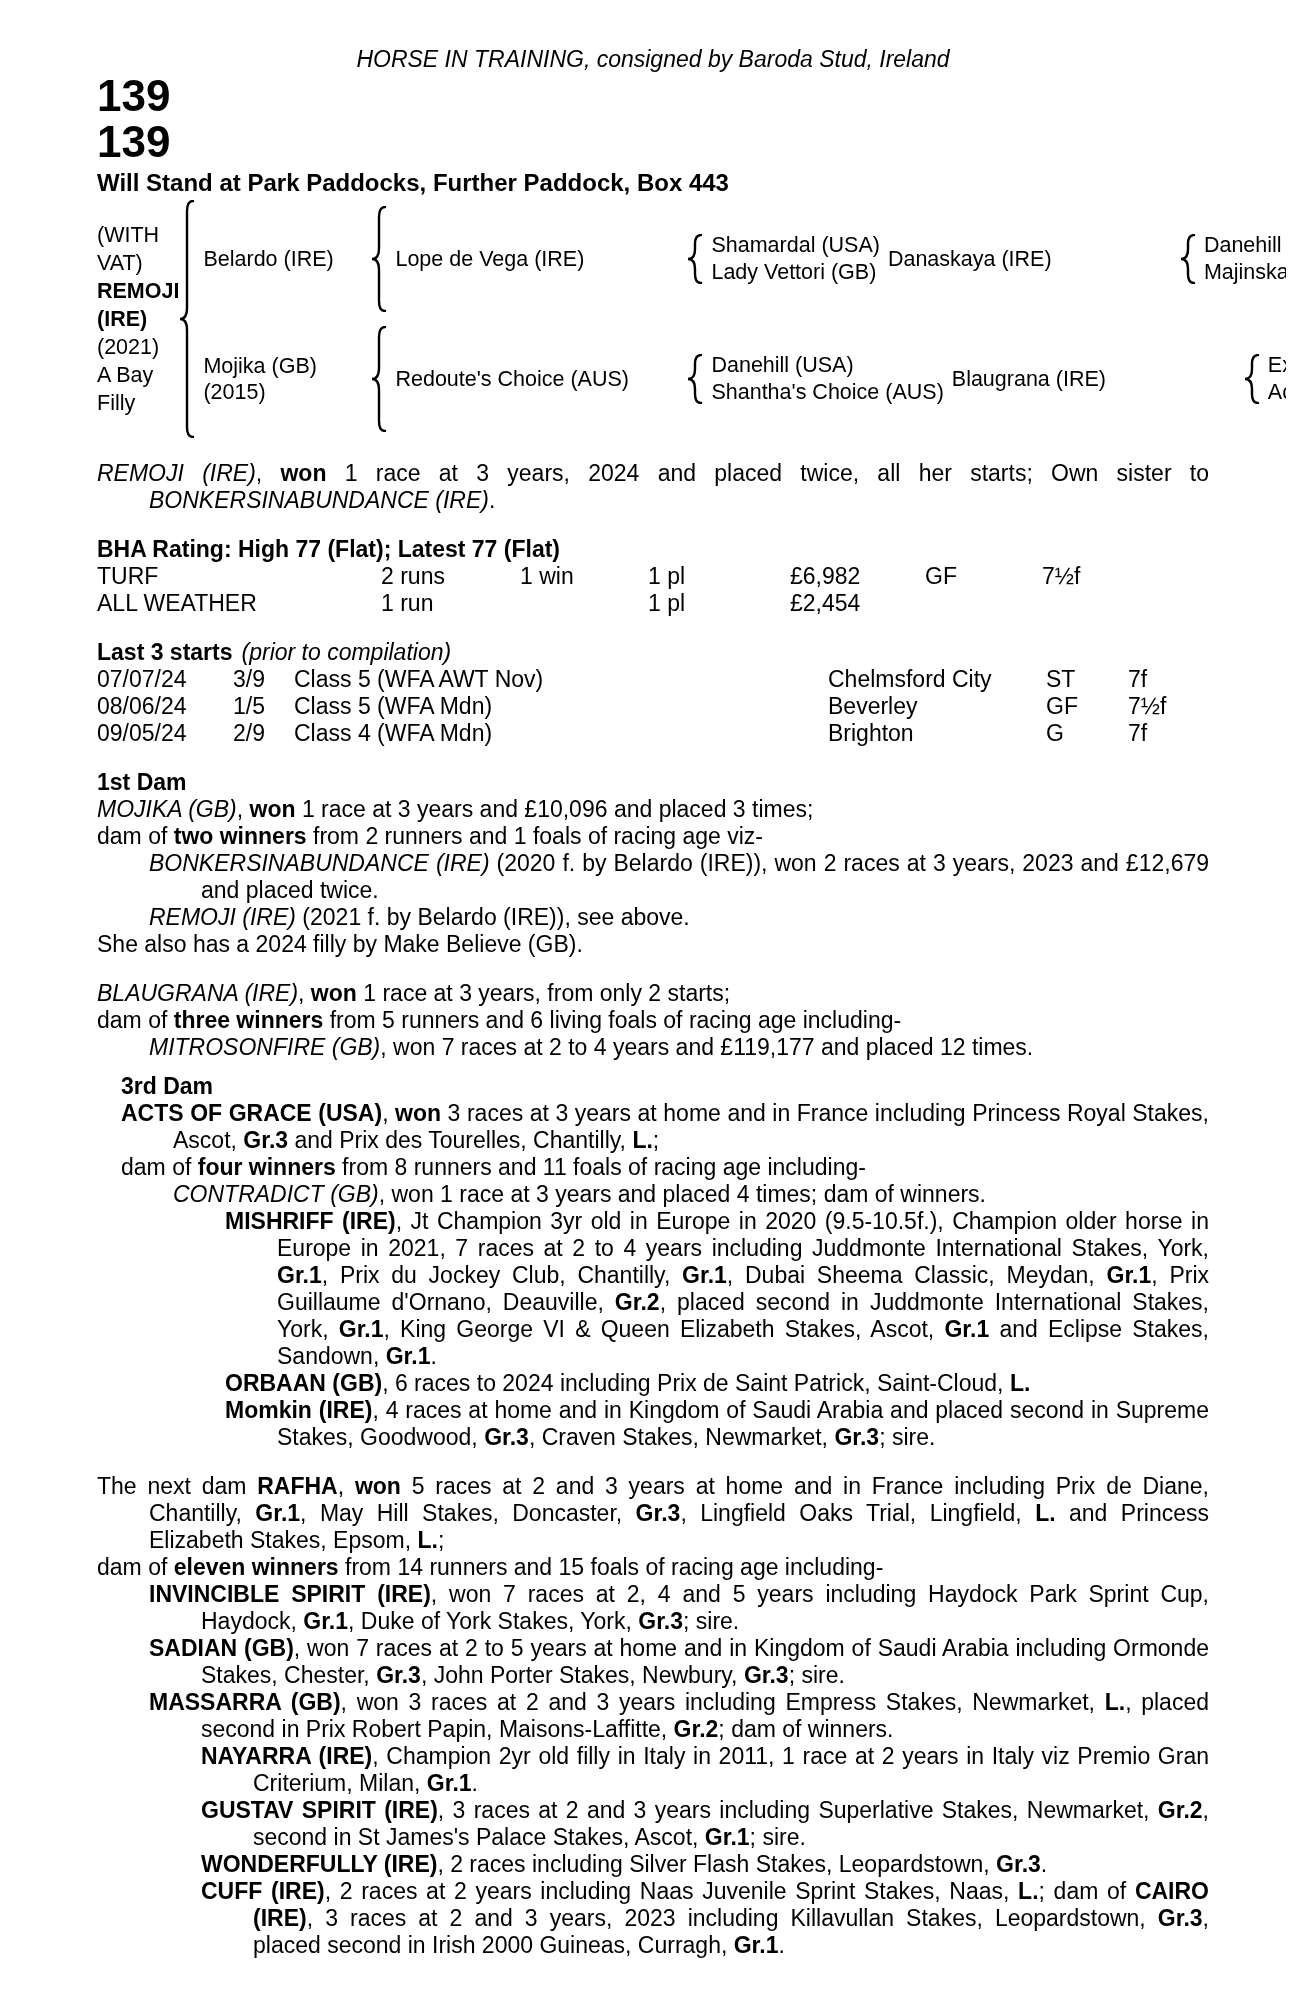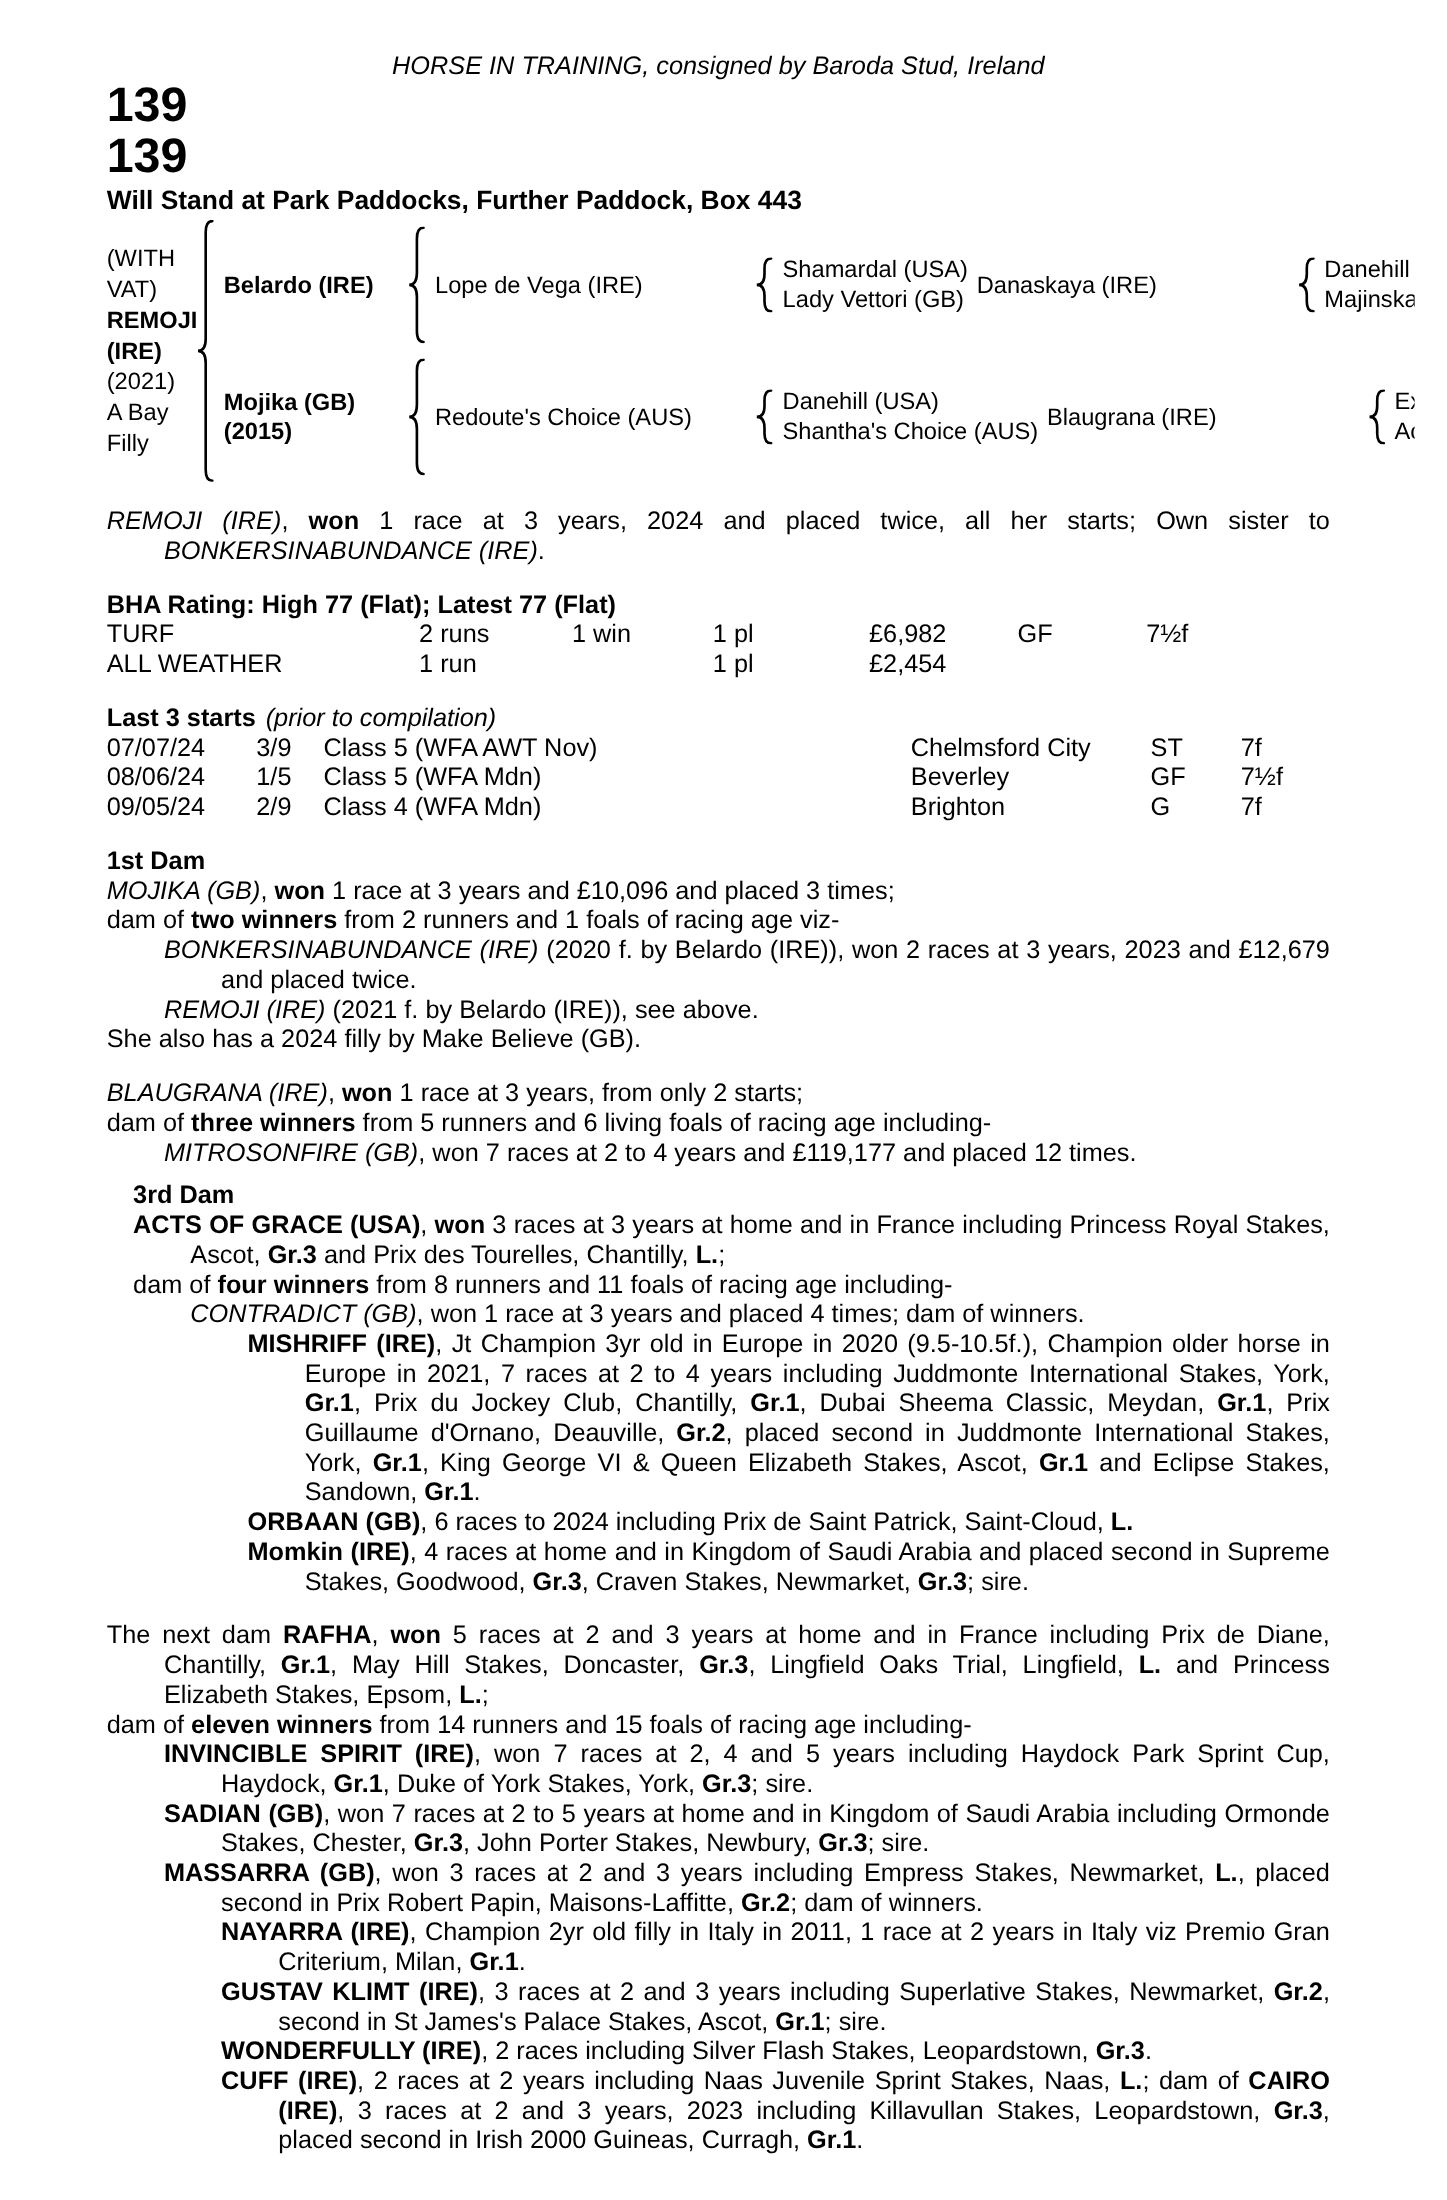--- a/index.html
+++ b/index.html
@@ -19,21 +19,21 @@
   .consign{text-align:center;font-style:italic;font-size:23px;}
   .lot-row{display:flex;justify-content:space-between;align-items:flex-start;
     font-weight:bold;font-size:44px;line-height:46px;margin-top:0px;flex-direction:column;}
   .stand{font-weight:bold;font-size:24px;margin-top:4px;}
   
   .pedigree{display:flex;align-items:center;margin-top:4px;font-size:21.5px;line-height:26px;}
   .ped-left{width:264px;line-height:28px;}
   .brace-slot{flex:none;display:flex;align-items:center;margin-right:8px;}
   .ped-groups{display:flex;flex-direction:column;gap:14px;}
   .ped-group{display:flex;align-items:center;}
-  .parent-cell{width:168px;white-space:nowrap;font-weight:bold;}
+  .parent-cell{width:168px;white-space:nowrap;}
   .gp-list{display:flex;flex-direction:row;gap:8px;}
   .gp-row{display:flex;align-items:center;}
   .gp-name{width:292px;white-space:nowrap;}
   .gg{height:27px;line-height:27px;white-space:nowrap;}
   
   .para{text-align:justify;}
   .lvl0{padding-left:52px;text-indent:-52px;}
   .lvl1{padding-left:104px;text-indent:-52px;}
   .lvl2{padding-left:156px;text-indent:-52px;}
   .intro{margin-top:22px;}
@@ -244,19 +244,19 @@
         <div class="para lvl2"><span class="b">ORBAAN (GB)</span><span>, 6 races to 2024 including Prix de Saint Patrick, Saint-Cloud, </span><span class="b">L.</span></div>
         <div class="para lvl2"><span class="b">Momkin (IRE)</span><span>, 4 races at home and in Kingdom of Saudi Arabia and placed second in Supreme Stakes, Goodwood, </span><span class="b">Gr.3</span><span>, Craven Stakes, Newmarket, </span><span class="b">Gr.3</span><span>; sire.</span></div>
       </div>
       <div class="section">
         <div class="para lvl0"><span>The next dam </span><span class="b">RAFHA</span><span>, </span><span class="b">won</span><span> 5 races at 2 and 3 years at home and in France including Prix de Diane, Chantilly, </span><span class="b">Gr.1</span><span>, May Hill Stakes, Doncaster, </span><span class="b">Gr.3</span><span>, Lingfield Oaks Trial, Lingfield, </span><span class="b">L.</span><span> and Princess Elizabeth Stakes, Epsom, </span><span class="b">L.</span><span>;</span></div>
         <div class="para lvl0"><span>dam of </span><span class="b">eleven winners</span><span> from 14 runners and 15 foals of racing age including-</span></div>
         <div class="para lvl1"><span class="b">INVINCIBLE SPIRIT (IRE)</span><span>, won 7 races at 2, 4 and 5 years including Haydock Park Sprint Cup, Haydock, </span><span class="b">Gr.1</span><span>, Duke of York Stakes, York, </span><span class="b">Gr.3</span><span>; sire.</span></div>
         <div class="para lvl1"><span class="b">SADIAN (GB)</span><span>, won 7 races at 2 to 5 years at home and in Kingdom of Saudi Arabia including Ormonde Stakes, Chester, </span><span class="b">Gr.3</span><span>, John Porter Stakes, Newbury, </span><span class="b">Gr.3</span><span>; sire.</span></div>
         <div class="para lvl1"><span class="b">MASSARRA (GB)</span><span>, won 3 races at 2 and 3 years including Empress Stakes, Newmarket, </span><span class="b">L.</span><span>, placed second in Prix Robert Papin, Maisons-Laffitte, </span><span class="b">Gr.2</span><span>; dam of winners.</span></div>
         <div class="para lvl2"><span class="b">NAYARRA (IRE)</span><span>, Champion 2yr old filly in Italy in 2011, 1 race at 2 years in Italy viz Premio Gran Criterium, Milan, </span><span class="b">Gr.1</span><span>.</span></div>
-        <div class="para lvl2"><span class="b">GUSTAV KLIMT (IRE)</span><span>, 3 races at 2 and 3 years including Superlative Stakes, Newmarket, </span><span class="b">Gr.2</span><span>, second in St James's Palace Stakes, Ascot, </span><span class="b">Gr.1</span><span>; sire.</span></div>
+        <div class="para lvl2"><span class="b">GUSTAV SPIRIT (IRE)</span><span>, 3 races at 2 and 3 years including Superlative Stakes, Newmarket, </span><span class="b">Gr.2</span><span>, second in St James's Palace Stakes, Ascot, </span><span class="b">Gr.1</span><span>; sire.</span></div>
         <div class="para lvl2"><span class="b">WONDERFULLY (IRE)</span><span>, 2 races including Silver Flash Stakes, Leopardstown, </span><span class="b">Gr.3</span><span>.</span></div>
         <div class="para lvl2"><span class="b">CUFF (IRE)</span><span>, 2 races at 2 years including Naas Juvenile Sprint Stakes, Naas, </span><span class="b">L.</span><span>; dam of </span><span class="b">CAIRO (IRE)</span><span>, 3 races at 2 and 3 years, 2023 including Killavullan Stakes, Leopardstown, </span><span class="b">Gr.3</span><span>, placed second in Irish 2000 Guineas, Curragh, </span><span class="b">Gr.1</span><span>.</span></div>
       </div>
     </div>
 
 </div>
 
 </body></html>

